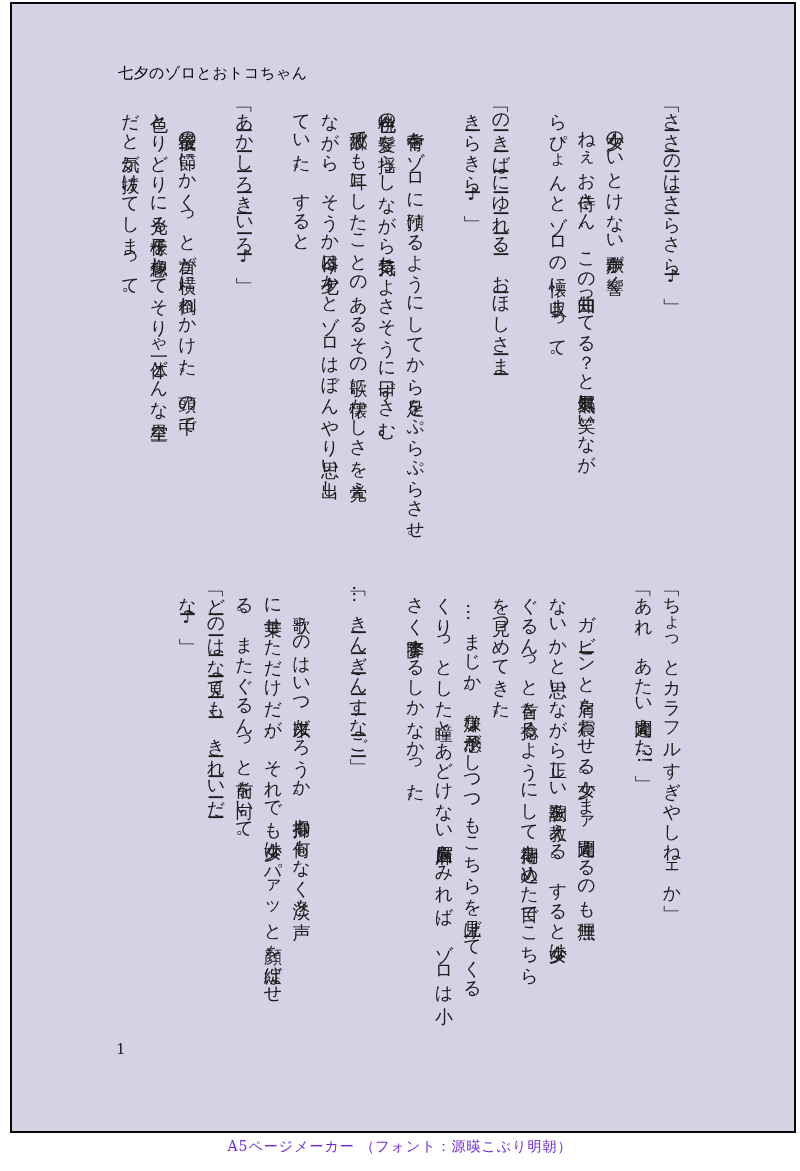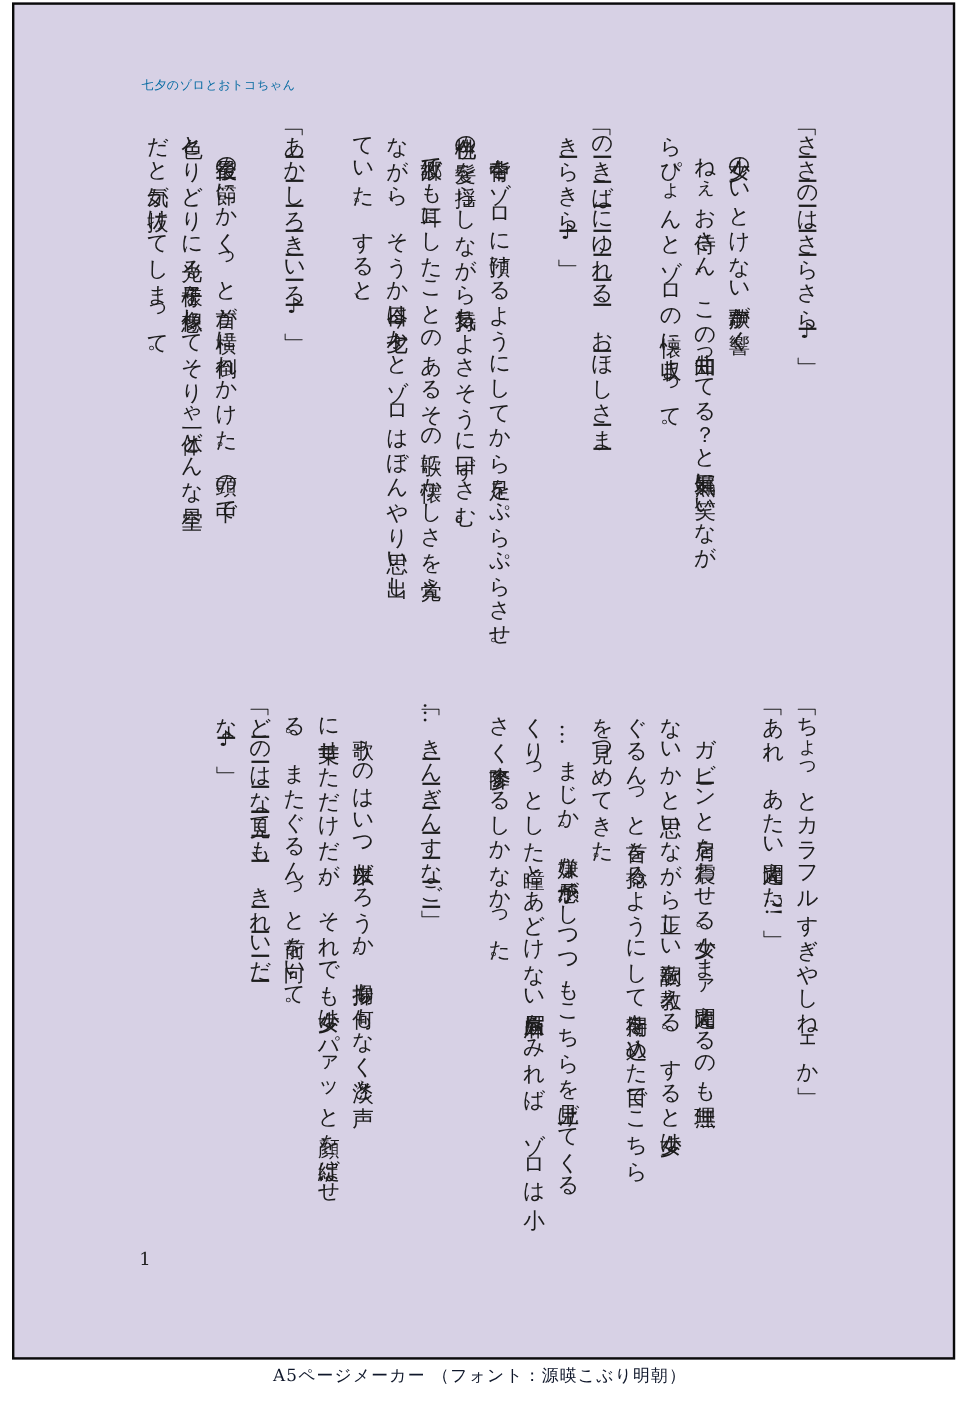--- a/index.html
+++ b/index.html
@@ -17,23 +17,23 @@
     top: 2px;
     width: 782px;
     height: 1127px;
     background: #d7d1e5;
     border: 2px solid #0a0a0a;
   }
   .doc-title {
     position: absolute;
     left: 106px;
     top: 60px;
-    font-size: 10px;
+    font-size: 15px;
     letter-spacing: 0.5px;
-    color: #0369a1;
+    color: #000000;
     white-space: pre;
   }
   .band {
     position: absolute;
     right: 108px;
     height: 482px;
     writing-mode: vertical-rl;
     text-orientation: mixed;
     font-size: 18px;
     line-height: 28.5px;
@@ -50,21 +50,21 @@
     color: #222222;
   }
   .app-footer {
     position: absolute;
     left: 0;
     top: 1138px;
     width: 800px;
     text-align: center;
     font-size: 14px;
     letter-spacing: 1px;
-    color: #0f172a;
+    color: #6d28d9;
     white-space: pre;
   }
 </style>
 </head>
 <body>
 
 <div class="page">
   <div class="doc-title">七夕のゾロとおトコちゃん</div>
 
   <div class="band band-1">

